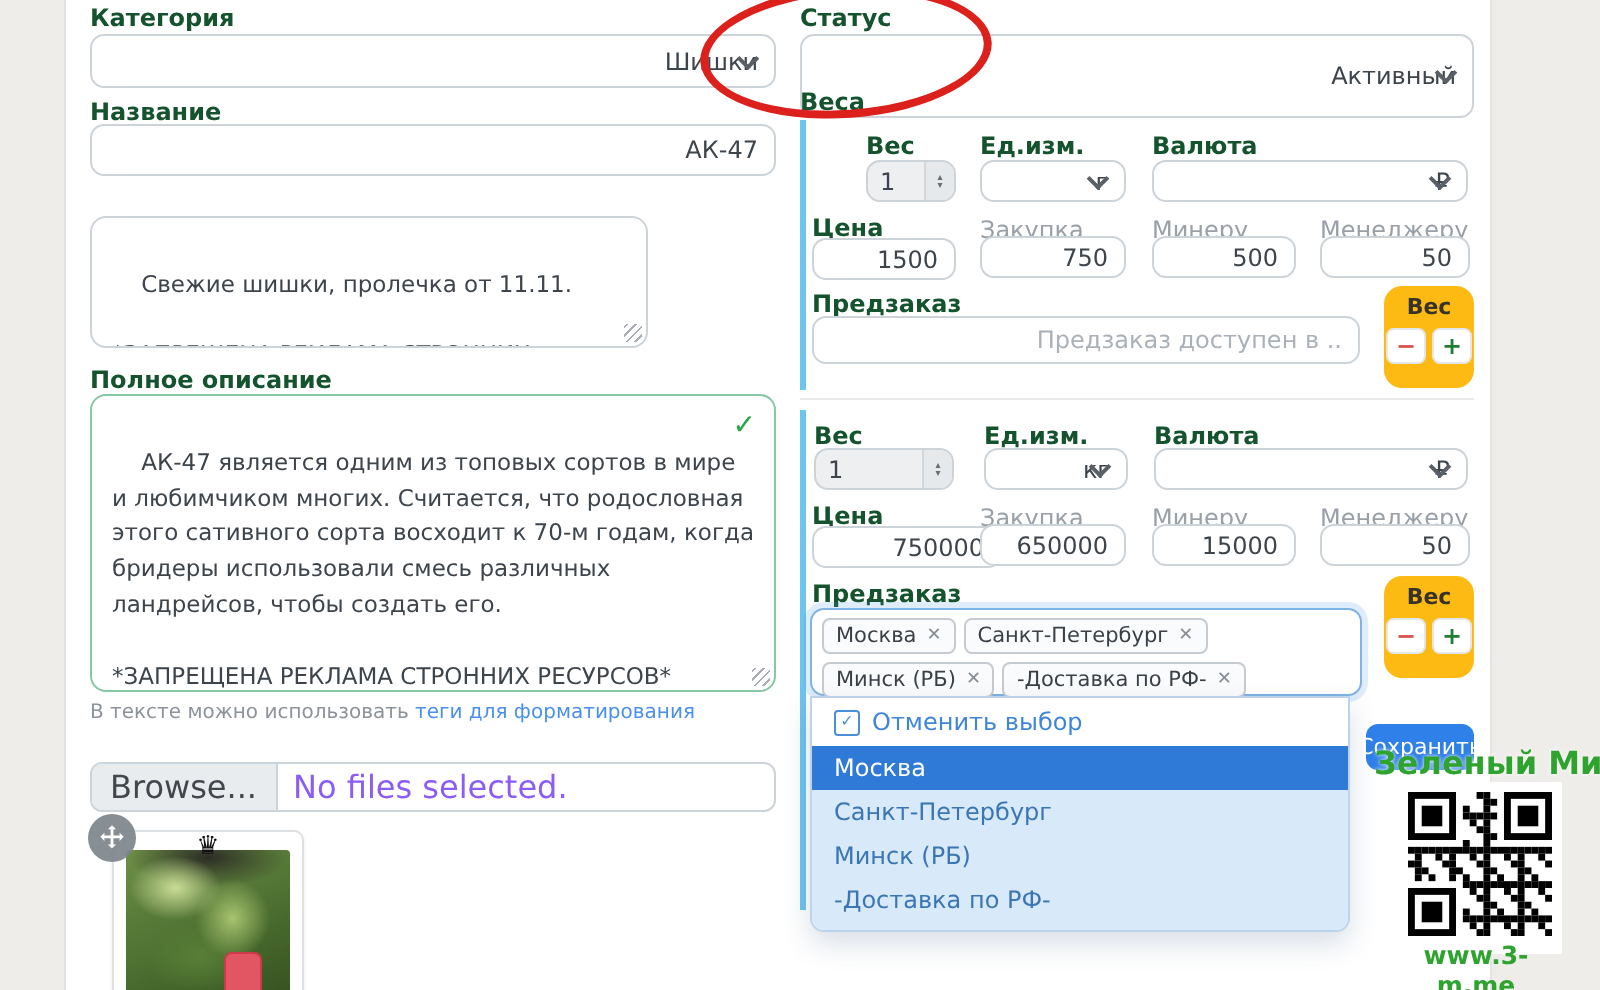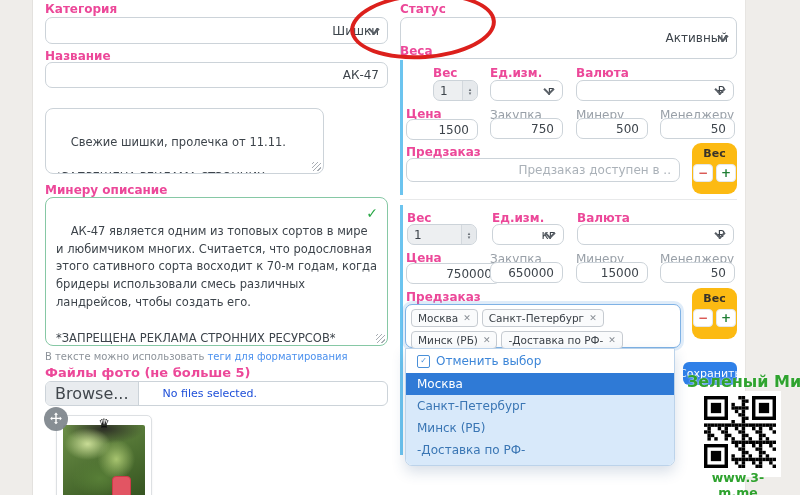--- a/index.html
+++ b/index.html
@@ -1,21 +1,21 @@
 <!DOCTYPE html>
 <html><head>
 <meta charset="utf-8">
 <style>
   html,body{margin:0;padding:0;background:#fff;}
   .screen{position:relative;width:800px;height:495px;overflow:hidden;background:#fff;
     font-family:"DejaVu Sans","Liberation Sans",sans-serif;}
   .gutter{position:absolute;top:0;height:495px;background:#efedea;}
   .gutter.gl{left:0;width:32px;border-right:1px solid #e3e1de;}
   .gutter.gr{left:745px;width:55px;border-left:1px solid #e7e5e2;}
-  .lbl{position:absolute;font-size:12px;font-weight:bold;color:#ec4899;white-space:nowrap;}
+  .lbl{position:absolute;font-size:12px;font-weight:bold;color:#14532d;white-space:nowrap;}
   .slbl{position:absolute;font-size:12px;color:#99a0a8;white-space:nowrap;}
   .ctl{position:absolute;background:#fff;border:1px solid #ccd3d9;border-radius:7px;font-size:12px;
     color:#3d444b;display:flex;align-items:center;padding:0 8px;box-sizing:border-box;justify-content:flex-end;}
   .num{background:#edeff1;padding-right:0;}
   .chev{position:absolute;right:9px;top:50%;width:6px;height:6px;border-right:2px solid #5a6067;
     border-bottom:2px solid #5a6067;transform:translateY(-70%) rotate(45deg);}
   .spin{margin-left:auto;align-self:stretch;width:14px;background:#e6e9ec;border-left:1px solid #d3d8dd;
     border-radius:0 6px 6px 0;display:flex;flex-direction:column;align-items:center;justify-content:center;
     font-size:5px;color:#676d74;line-height:4px;}
   .ta{position:absolute;background:#fff;border:1px solid #ccd3d9;border-radius:8px;font-size:11.5px;
@@ -23,21 +23,21 @@
   .grip{position:absolute;right:2px;bottom:2px;width:9px;height:9px;
     background:repeating-linear-gradient(-45deg,transparent 0 2px,#a8adb3 2px 3px);}
   .valid{border-color:#86c8a5;}
   .okmark{position:absolute;right:9px;top:5px;color:#28a745;font-size:14px;font-weight:bold;}
   .hint{position:absolute;font-size:10px;color:#8d939a;}
   .hint a{color:#4a90ee;text-decoration:none;}
   .file{position:absolute;display:flex;background:#fff;border:1px solid #ccd3d9;border-radius:6px;
     box-sizing:border-box;overflow:hidden;align-items:center;}
   .browse{background:#e9ecef;border-right:1px solid #ccd3d9;height:100%;display:flex;align-items:center;
     padding:0 9px;font-size:16px;color:#41474d;}
-  .nofiles{padding:0 24px;font-size:11px;color:#1d4ed8;}
+  .nofiles{padding:0 8px;font-size:16px;color:#8b5cf6;}
   .blk{position:absolute;border-left:3px solid #6cc4ef;}
   .badge{position:absolute;width:45px;height:51px;background:#fcba12;border-radius:9px;z-index:5;
     display:flex;flex-direction:column;align-items:center;padding-top:4px;box-sizing:border-box;}
   .badge .blab{font-size:11px;font-weight:bold;color:#37322a;}
   .badge .brow{display:flex;gap:3px;margin-top:4px;}
   .badge .bbtn{width:18px;height:16px;background:#fff;border:1px solid #e4e7ea;border-radius:4px;
     display:flex;align-items:center;justify-content:center;font-size:12px;font-weight:bold;line-height:1;}
   .bminus{color:#d9534f;}  .bplus{color:#1f7e34;}
   .msel{position:absolute;background:#fff;border:1.5px solid #7fb2e5;border-radius:7px;box-sizing:border-box;
     box-shadow:0 0 0 3px rgba(80,150,220,.18);padding:4px 5px;display:flex;flex-wrap:wrap;gap:4px;
@@ -95,34 +95,33 @@
   </div>
 
   <div class="lbl" style="left:45px;top:95px;margin-top:20px;">Краткое описание</div>
   <div class="ta" style="left:45px;top:108px;width:279px;height:66px;">
     <span>Свежие шишки, пролечка от 11.11.
 
 *ЗАПРЕЩЕНА РЕКЛАМА СТРОННИХ РЕСУРСОВ*</span>
     <span class="grip"></span>
   </div>
 
-  <div class="lbl" style="left:45px;top:183px;">Минеру описание</div>
+  <div class="lbl" style="left:45px;top:183px;">Полное описание</div>
   <div class="ta valid" style="left:45px;top:197px;width:343px;height:149px;">
     <span>АК-47 является одним из топовых сортов в мире и любимчиком многих. Считается, что родословная этого сативного сорта восходит к 70-м годам, когда бридеры использовали смесь различных ландрейсов, чтобы создать его.
 
 *ЗАПРЕЩЕНА РЕКЛАМА СТРОННИХ РЕСУРСОВ*</span>
     <span class="okmark">✓</span>
     <span class="grip"></span>
   </div>
 
   <div class="hint" style="left:45px;top:351px;">
     <span>В тексте можно использовать </span><a href="#">теги для форматирования</a>
   </div>
 
-  <div class="lbl" style="left:45px;top:365px;font-size:13px;">Файлы фото (не больше 5)</div>
   <div class="file" style="left:45px;top:381px;width:343px;height:25px;">
     <span class="browse">Browse...</span>
     <span class="nofiles">No files selected.</span>
   </div>
 
   <div class="movebtn" style="left:44px;top:407px;">
     <svg width="14" height="14" viewBox="0 0 24 24">
       <path fill="#fff" d="M12 1l3.5 3.5h-2.3v5.3h5.3V7.5L22 11l-3.5 3.5v-2.3h-5.3v5.3h2.3L12 21l-3.5-3.5h2.3v-5.3H5.5v2.3L2 11l3.5-3.5v2.3h5.3V4.5H8.5z"></path>
     </svg>
   </div>

